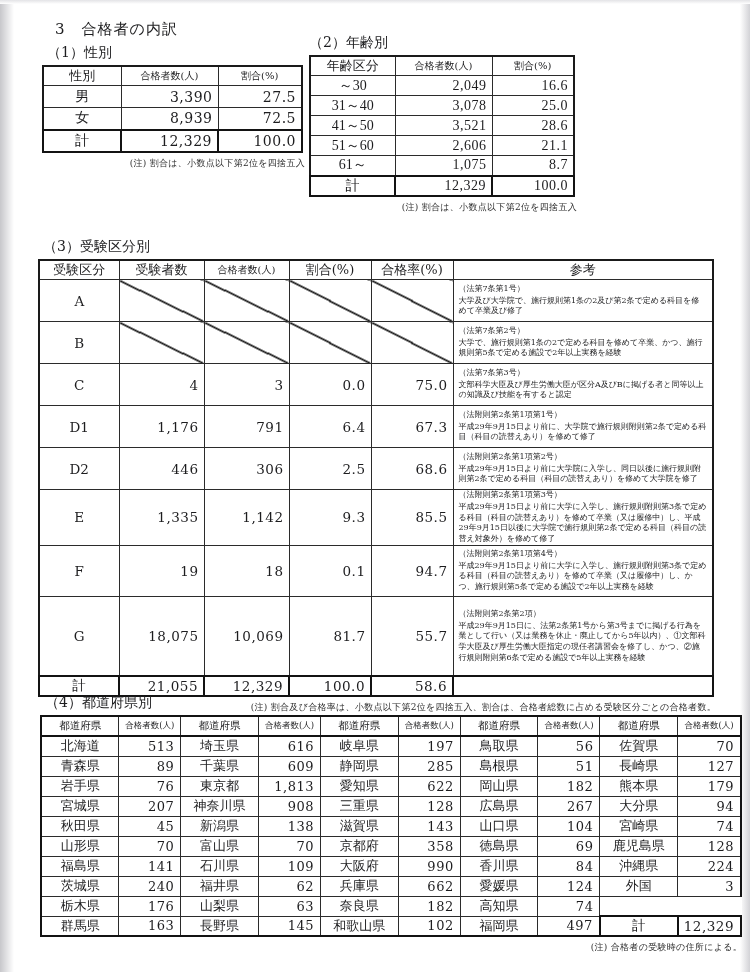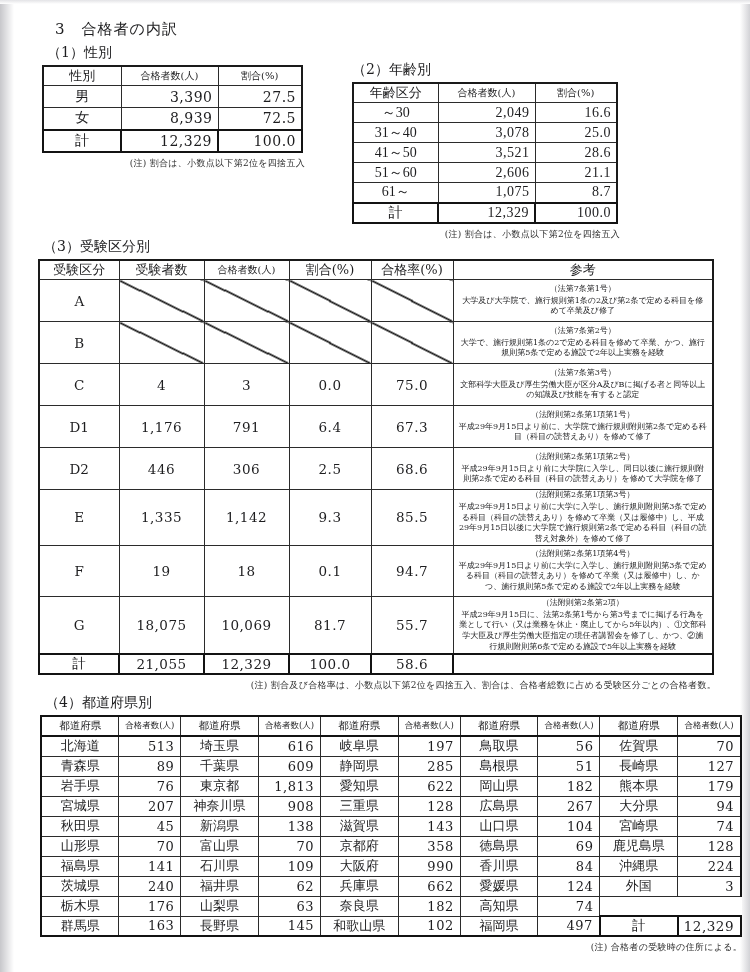--- a/index.html
+++ b/index.html
@@ -33,25 +33,25 @@
   .lbl { text-align:center; font-size:14px; }
   .num { text-align:right; font-size:14px; padding-right:7px; letter-spacing:0.5px; }
 
   .t1 th { height:19px; }  .t1 td { height:22px; }
   .t2 th { height:19px; }  .t2 td { height:20px;font-family:Liberation Serif, serif; }
 
   .total-row td { border-width:2px; border-color:#131313; }
 
   
   .t3 th { height:19px; }
-  .t3 td { height:42px;text-align:center; }
+  .t3 td { height:42px; }
   .t3 .lbl,.t3 .num { font-size:13.5px; }
   .t3 tbody tr:nth-child(6) td { height:53px; }
   .t3 tbody tr:nth-child(7) td { height:51px; }
-  .t3 tbody tr:nth-child(8) td { height:58px; }
+  .t3 tbody tr:nth-child(8) td { height:80px; }
   .t3 tbody tr:nth-child(9) td { height:20px; }
   .diag { background-image:linear-gradient(to top right,
             rgba(0,0,0,0) calc(50% - 0.9px), #1e1e1e calc(50% - 0.9px),
             #1e1e1e calc(50% + 0.9px), rgba(0,0,0,0) calc(50% + 0.9px)); }
   .ref { font-size:8px; line-height:1.35; text-align:left; padding:3px 6px; vertical-align:middle; }
   .ref .ref-title { margin-bottom:1px; }
 
   
   .t4 { border:none; }
   .t4 th,.t4 td { height:20px; }
@@ -62,21 +62,21 @@
   .t4 tr:first-child > * { border-top:2px solid #131313; }
   .t4 tr > *:first-child { border-left:2px solid #131313; }
   .t4 tr > *:last-child  { border-right:2px solid #131313; }
   .t4 tr:last-child > *  { border-bottom:2px solid #131313; }
   .t4 td.empty { border:none !important; }
   .t4 td.ptotal { border:2px solid #111 !important; font-size:13.5px; }
 
   .note { font-size:9px; color:#2e2e2e; text-align:right; margin-top:4px; letter-spacing:0.3px; }
 
   .sec-gender { left:42px;  top:44px;  width:263px; }
-  .sec-age    { left:309px; top:61px;  width:268px;margin-left:43px; }
+  .sec-age    { left:309px; top:34px;  width:268px; }
   .sec-cat    { left:38px;  top:238px; width:678px; }
   .sec-pref   { left:28px;  top:694px; width:702px;margin-left:12px; }
   .sec-gender .sec-heading, .sec-cat .sec-heading, .sec-pref .sec-heading { margin-left:5px; }
 </style>
 </head>
 <body>
 
 <div class="edge-left"></div>
 <div class="edge-right"></div>
 <div class="edge-top"></div>

